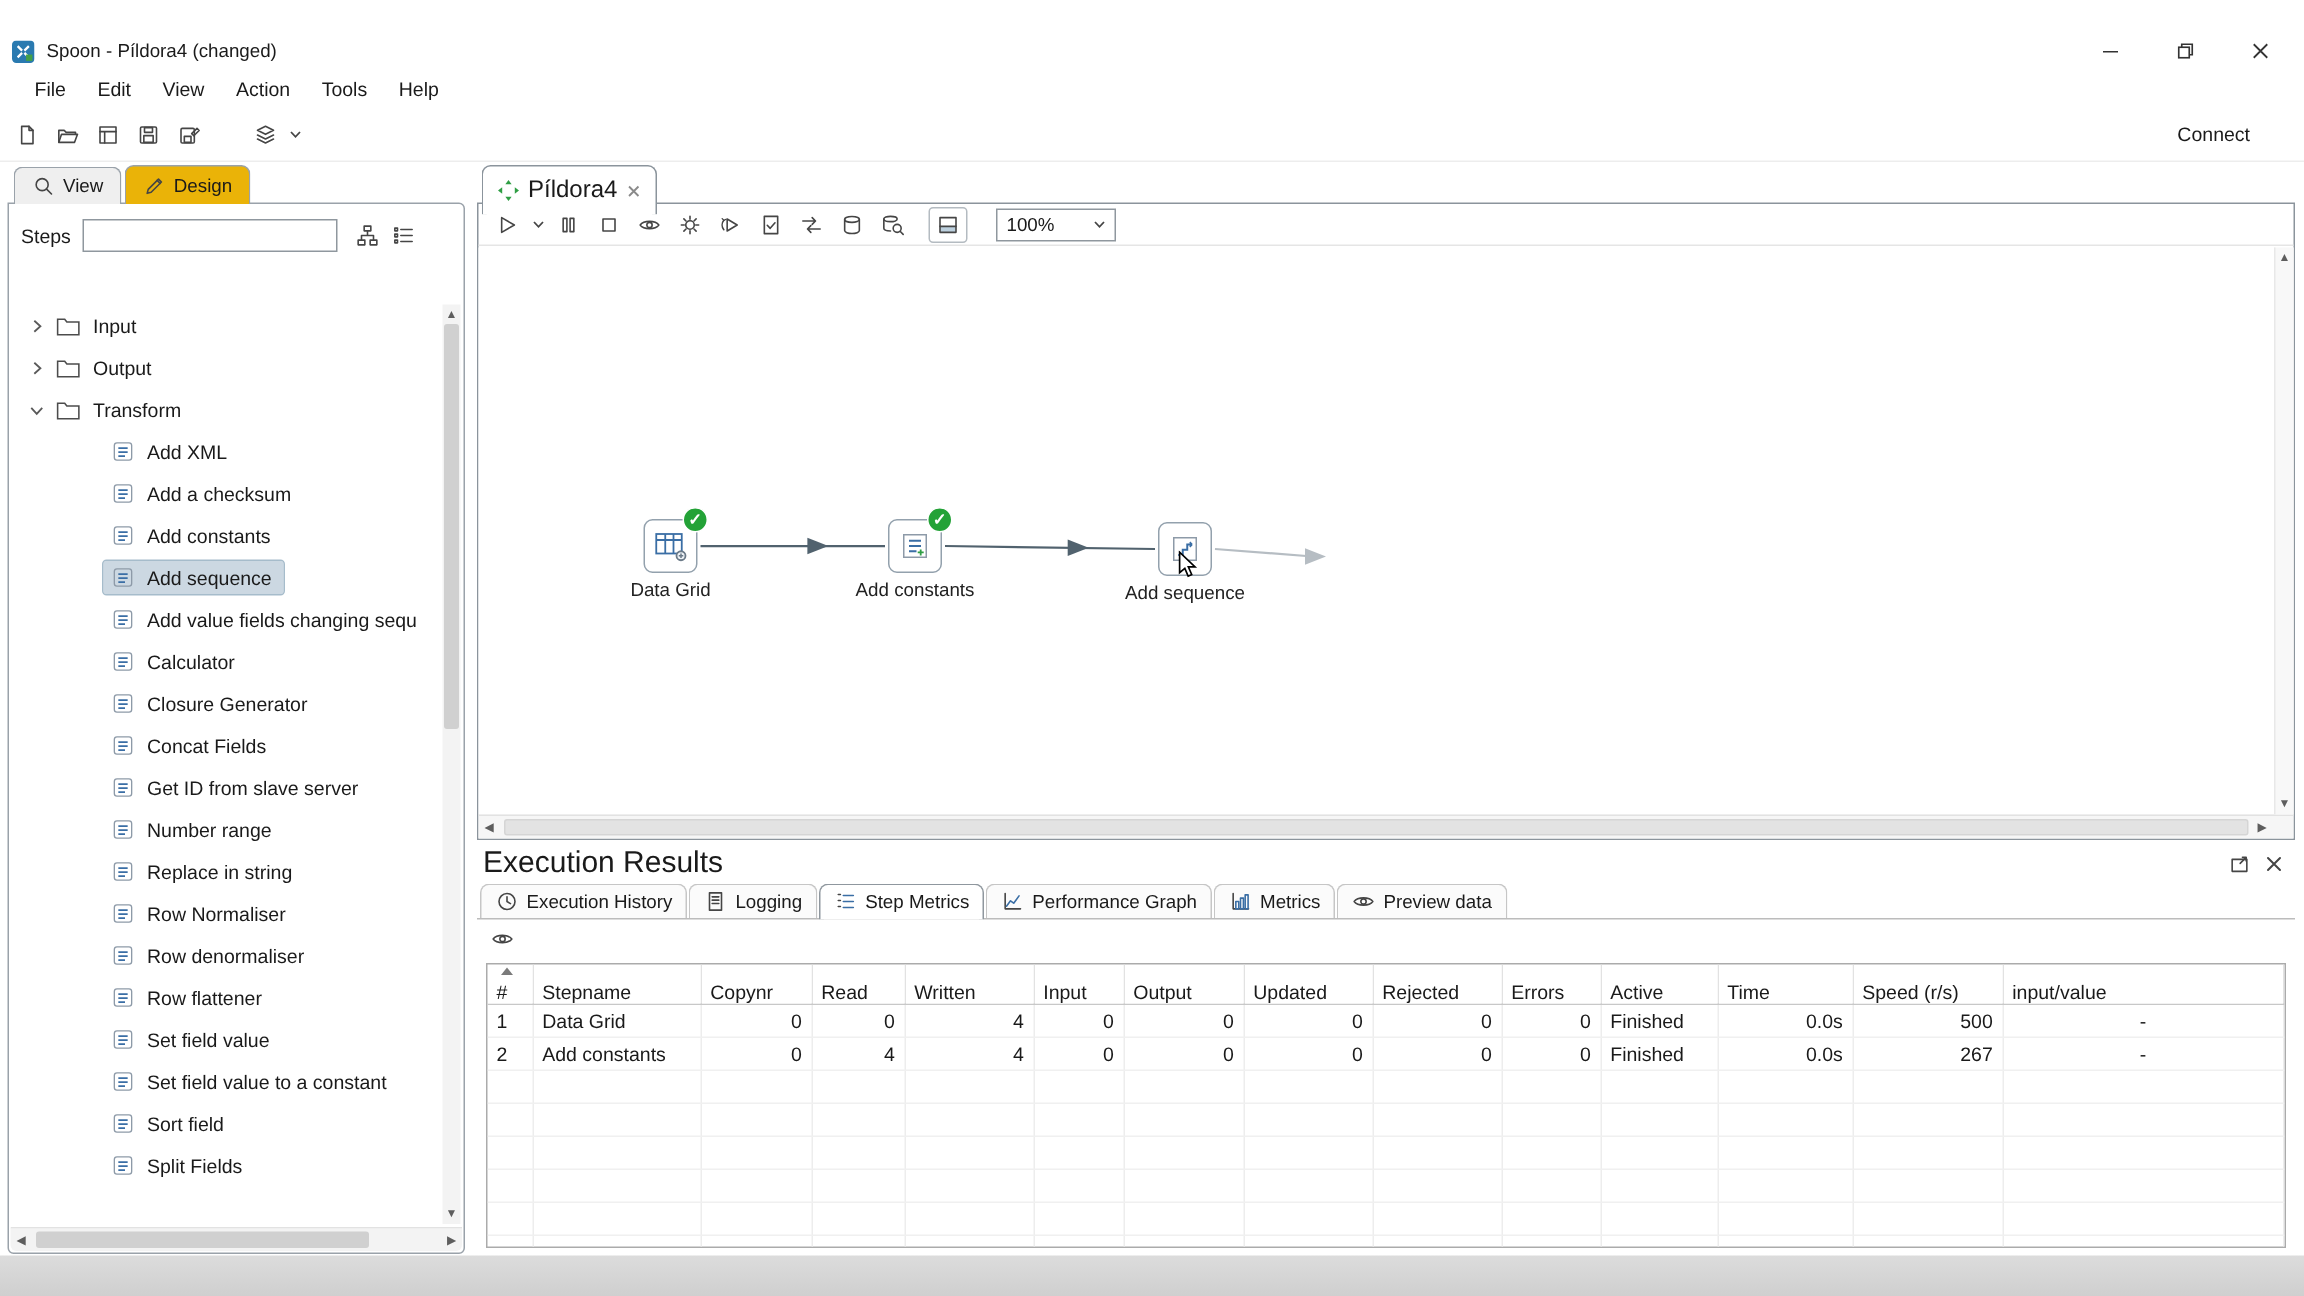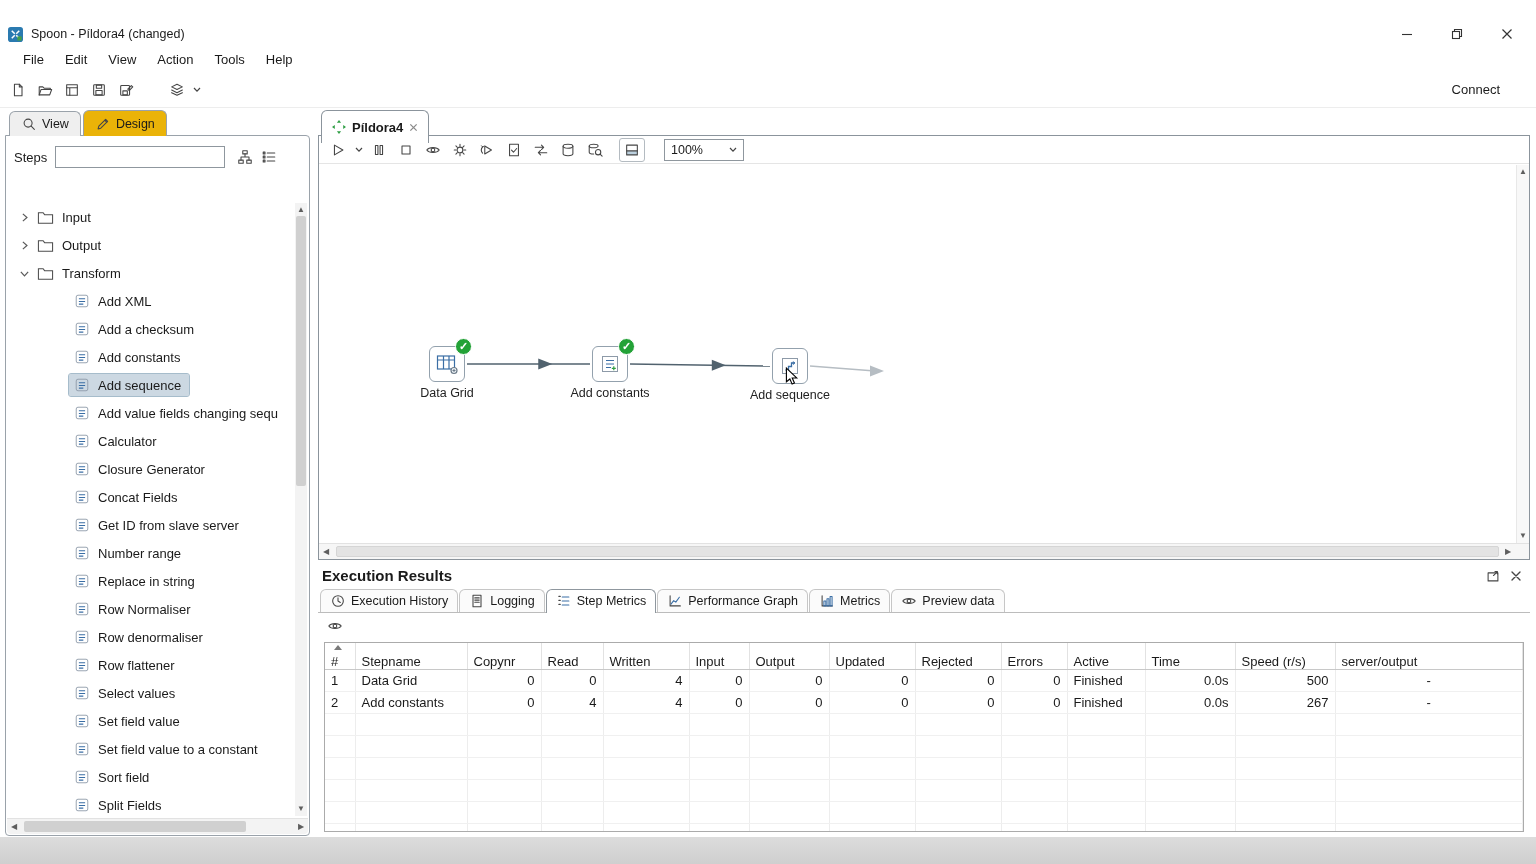--- a/index.html
+++ b/index.html
@@ -44,41 +44,41 @@
 .rowin.selected{background:#ccd8e2;outline:1px solid #a6bccb}
 .vscroll{position:absolute;top:67px;right:2px;width:12px;bottom:19px;background:#f3f3f3}
 .vthumb{position:absolute;top:13px;left:1px;right:1px;height:44%;background:#d0d0d0;border-radius:2px}
 .hscroll{position:absolute;left:1px;right:1px;bottom:1px;height:16px;background:#f3f3f3;border-top:1px solid #e2e2e2;border-radius:0 0 4px 4px}
 .hthumb{position:absolute;left:17px;top:2px;height:11px;width:222px;background:#d0d0d0;border-radius:2px}
 .sarrow{position:absolute;width:14px;height:14px;display:flex;align-items:center;justify-content:center;color:#5e5e5e;font-size:8px;line-height:1}
 
 
 .main{position:absolute;left:318px;top:110px;width:1212px;height:726px}
 .doc-tabs{position:absolute;top:0;left:3px;height:26px;display:flex;z-index:3}
-.dtab{display:flex;align-items:center;gap:6px;padding:16px 10px;height:26px;border:1px solid #8b949c;border-bottom:none;border-radius:6px 6px 0 0;background:#fff;font-size:13px;font-weight:bold}
+.dtab{display:flex;align-items:center;gap:6px;padding:16px 10px;height:26px;border:1px solid #8b949c;border-bottom:none;border-radius:6px 6px 0 0;background:#fff;font-size:16px;font-weight:normal}
 .canvas-panel{position:absolute;top:25px;left:0;right:0;height:425px;border:1px solid #8b949c;background:#fff}
 .canvas-toolbar{height:28px;display:flex;align-items:center;padding-left:6px;gap:1px;border-bottom:1px solid #e5e5e5}
 .cbtn{width:26px;height:24px;display:flex;align-items:center;justify-content:center}
 .cbtn.caretbtn{width:13px}
 .cbtn.boxed{border:1px solid #b4bbc1;border-radius:3px;margin-left:10px}
 .zoom{margin-left:18px;width:80px;height:22px;border:1px solid #8f979e;display:flex;align-items:center;justify-content:space-between;padding:0 6px;font-size:12.5px;background:#fff}
 .canvas{position:absolute;top:29px;left:0;right:0;bottom:16px;overflow:hidden;background:#fff}
 .canvas-hscroll{position:absolute;left:0;right:0;bottom:0;height:16px;background:#f6f6f6;border-top:1px solid #e2e2e2}
 .canvas-hthumb{position:absolute;left:17px;right:30px;top:2px;height:11px;background:#e3e3e3;border:1px solid #d5d5d5;border-radius:2px}
 .canvas-vscroll{position:absolute;top:29px;right:0;width:13px;bottom:16px;background:#f8f8f8;border-left:1px solid #e8e8e8}
 .node{position:absolute;width:90px;display:flex;flex-direction:column;align-items:center}
 .node-box{width:36px;height:36px;border:1px solid #93a1ad;border-radius:6px;background:#fff;display:flex;align-items:center;justify-content:center;position:relative}
 .badge{position:absolute;right:-8px;top:-9px;width:17px;height:17px;border-radius:50%;background:#23a237;color:#fff;font-size:11px;font-weight:bold;display:flex;align-items:center;justify-content:center;border:1px solid #fff}
 .node-label{margin-top:4px;font-size:12.5px;color:#222}
 .cursor{position:absolute;z-index:5}
 
 
 .results{position:absolute;left:0;right:0;top:452px;bottom:0}
 .results-title-row{display:flex;align-items:center;height:27px;padding:0 4px}
-.results-title{font-size:15px;font-weight:bold}
+.results-title{font-size:20px;font-weight:normal}
 .results-icons{margin-left:auto;display:flex;gap:7px;padding-right:2px}
 .rtabs{display:flex;height:24px;padding-left:2px;border-bottom:1px solid #bcbcbc;align-items:center}
 .rtab{display:flex;align-items:center;gap:5px;height:23px;padding:0 9px;border:1px solid #c6c6c6;border-bottom:none;border-radius:6px 6px 0 0;background:#fbfbfb;font-size:12.5px;margin-right:1px;white-space:nowrap}
 .rtab.active{background:#fff;border-color:#8f979e;height:24px}
 .eye-row{height:25px;display:flex;align-items:center;padding-left:9px}
 .mtable-wrap{position:absolute;left:6px;right:6px;top:80px;bottom:4px;border:1px solid #ababab;overflow:hidden;background:#fff}
 table.mtable{border-collapse:collapse;width:100%;table-layout:fixed;font-size:13px}
 .mtable th{font-weight:normal;text-align:left;height:26px;border-bottom:1px solid #c8c8c8;border-right:1px solid #e2e2e2;padding:2px 6px 0;position:relative;background:#fff;vertical-align:bottom;white-space:nowrap}
 .mtable td{height:22px;border-right:1px solid #ededed;border-bottom:1px solid #f0f0f0;padding:0 6px;white-space:nowrap;overflow:hidden}
 .ar{text-align:right}.ac{text-align:center}
@@ -413,31 +413,20 @@
           </div>
           <div class="trow child">
             <span class="rowin">
               <span class="ic">
                 <svg width="16" height="16" viewBox="0 0 18 18" fill="none">
                   <rect x="2.5" y="2.5" width="13" height="13" rx="2" stroke="#8d9aa8"></rect>
                   <path d="M5.5 6.5h7M5.5 9.5h7M5.5 12.5h5" stroke="#3a6ea5" stroke-width="1.2"></path>
                 </svg>
               </span>
               <span>Row flattener</span>
-            </span>
-          </div>
-          <div class="trow child">
-            <span class="rowin">
-              <span class="ic">
-                <svg width="16" height="16" viewBox="0 0 18 18" fill="none">
-                  <rect x="2.5" y="2.5" width="13" height="13" rx="2" stroke="#8d9aa8"></rect>
-                  <path d="M5.5 6.5h7M5.5 9.5h7M5.5 12.5h5" stroke="#3a6ea5" stroke-width="1.2"></path>
-                </svg>
-              </span>
-              <span>Select values</span>
             </span>
           </div>
           <div class="trow child">
             <span class="rowin">
               <span class="ic">
                 <svg width="16" height="16" viewBox="0 0 18 18" fill="none">
                   <rect x="2.5" y="2.5" width="13" height="13" rx="2" stroke="#8d9aa8"></rect>
                   <path d="M5.5 6.5h7M5.5 9.5h7M5.5 12.5h5" stroke="#3a6ea5" stroke-width="1.2"></path>
                 </svg>
               </span>
@@ -747,21 +736,21 @@
                 <th class="ar" style="width: 62px;">Read</th>
                 <th class="ar" style="width: 86px;">Written</th>
                 <th class="ar" style="width: 60px;">Input</th>
                 <th class="ar" style="width: 80px;">Output</th>
                 <th class="ar" style="width: 86px;">Updated</th>
                 <th class="ar" style="width: 86px;">Rejected</th>
                 <th class="ar" style="width: 66px;">Errors</th>
                 <th style="width: 78px;">Active</th>
                 <th class="ar" style="width: 90px;">Time</th>
                 <th class="ar" style="width: 100px;">Speed (r/s)</th>
-                <th class="ac">server/output</th>
+                <th class="ac">input/value</th>
               </tr>
             </thead>
           <tbody id="mbody">
               <tr class="datarow">
                 <td>1</td>
                 <td>Data Grid</td>
                 <td class="ar">0</td>
                 <td class="ar">0</td>
                 <td class="ar">4</td>
                 <td class="ar">0</td>

